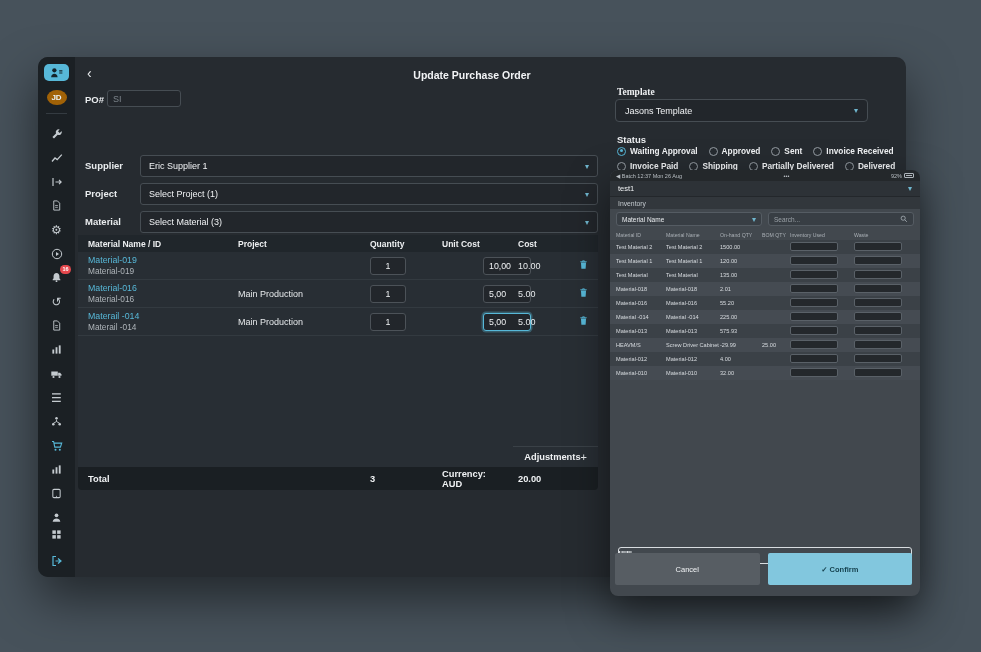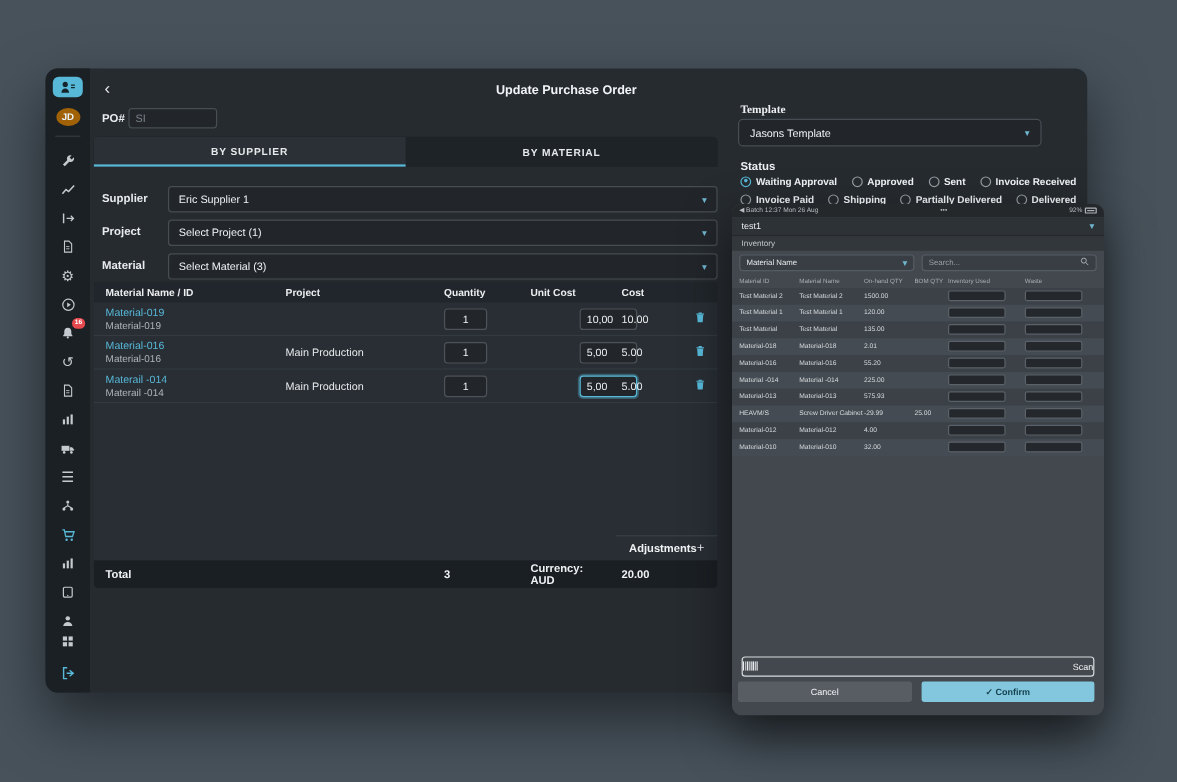--- a/index.html
+++ b/index.html
@@ -113,21 +113,21 @@
   
   .tpl-label { position:absolute; left:579px; top:30px; color:#EDEFF1; font-size:9.5px; font-weight:bold;font-family:Liberation Serif, serif; }
   .tpl-select {
     position:absolute; left:577px; top:42px; width:253px; height:23px;
     background:#22262B; border:1px solid #464D53; border-radius:4px;
     display:flex; align-items:center; justify-content:space-between;
     padding:0 9px; color:#F0F2F4; font-size:9px; cursor:pointer;
   }
   .status-label { position:absolute; left:579px; top:77px; color:#EDEFF1; font-size:9.5px; font-weight:bold; }
   .status-lines { position:absolute; left:579px; top:89px; width:280px; }
-  .status-line { display:flex; gap:11px; margin-bottom:5px;justify-content:space-between; }
+  .status-line { display:flex; gap:11px; margin-bottom:5px; }
   .radio-opt { display:inline-flex; align-items:center; gap:4px; cursor:pointer; }
   .radio { width:9px; height:9px; border:1.5px solid #959CA3; border-radius:50%; position:relative; flex:none; }
   .radio.sel { border-color:#57B8D8; }
   .radio.sel::after {
     content:""; position:absolute; left:1.5px; top:1.5px; width:3px; height:3px;
     background:#57B8D8; border-radius:50%;
   }
   .radio-lbl { color:#F0F2F4; font-size:8.3px; font-weight:bold; white-space:nowrap; }
 
   
@@ -164,21 +164,21 @@
   .m-row { height:14px; padding:0 6px; color:#D8DCE0; font-size:5.6px; }
   .m-row:nth-child(odd) { background:#3B4147; }
   .m-row:nth-child(even) { background:#454B52; }
   .m-input { width:48px; height:9px; background:#24282C; border:1px solid #5A6168; border-radius:2px; outline:none; }
   .scan-btn {
     position:absolute; left:8px; right:8px; bottom:32px; height:17px;
     border:1px solid #D8DCDF; border-radius:3px;
     display:flex; align-items:center; justify-content:space-between; gap:5px;
     color:#F2F4F6; font-size:7.5px; cursor:pointer;
   }
-  .btn-row { position:absolute; left:5px; right:8px; bottom:11px; height:17px; display:flex; gap:8px; }
+  .btn-row { position:absolute; left:5px; right:8px; bottom:11px; height:32px; display:flex; gap:8px; }
   .cancel-btn {
     flex:1; background:#575D63; border-radius:2px; color:#F2F4F6; font-size:7.5px;
     display:flex; align-items:center; justify-content:center; cursor:pointer;
   }
   .confirm-btn {
     flex:1; background:#82C7DE; border-radius:2px; color:#16424F; font-size:7.5px; font-weight:bold;
     display:flex; align-items:center; justify-content:center; cursor:pointer;
   }
 </style>
 </head>
@@ -308,24 +308,20 @@
         </div>
       </div>
   </div>
 
   <div class="back-btn">‹</div>
   <div class="win-title">Update Purchase Order</div>
 
   <div class="po-label">PO#</div>
   <input class="po-input" placeholder="SI" style="">
 
-  <div class="tabs">
-    <div class="tab active">BY SUPPLIER</div>
-    <div class="tab">BY MATERIAL</div>
-  </div>
 
   <div class="form-row-label" style="top:103px">Supplier</div>
   <div class="select" style="top:98px">
     <span>Eric Supplier 1</span>
     <span class="chev">▾</span>
   </div>
 
   <div class="form-row-label" style="top:131px">Project</div>
   <div class="select" style="top:126px">
     <span>Select Project (1)</span>

